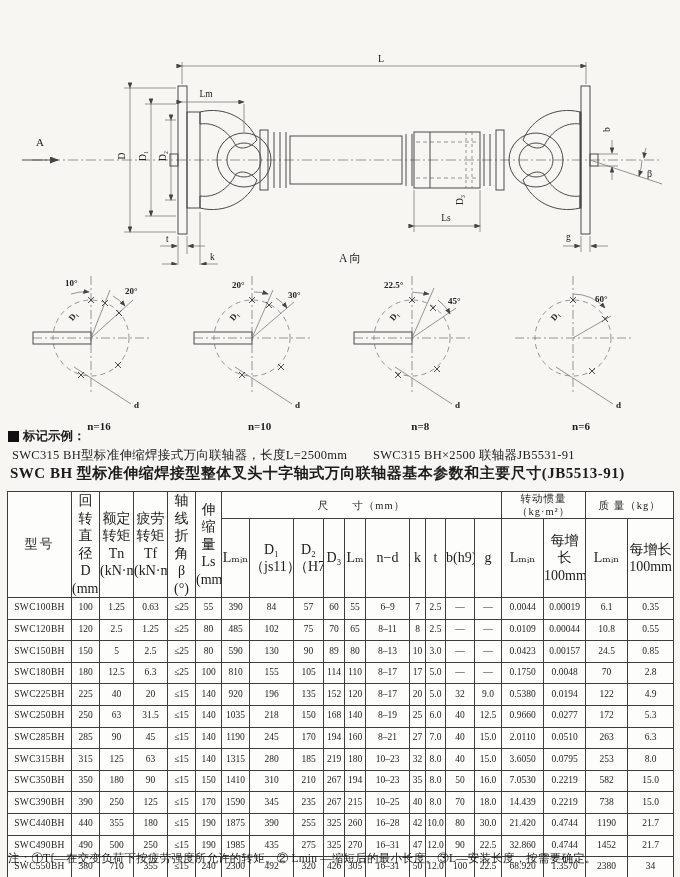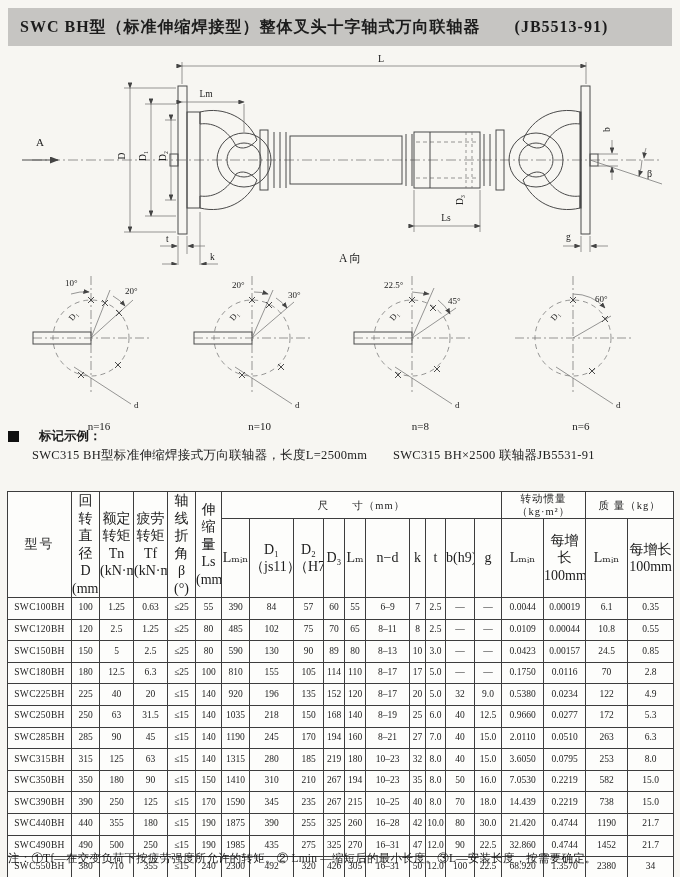--- a/index.html
+++ b/index.html
@@ -3,48 +3,47 @@
 <meta charset="utf-8">
 <style>
   html,body{margin:0;padding:0;}
   body{width:680px;height:877px;position:relative;background:#f7f6f2;
        font-family:"Liberation Serif","DejaVu Serif",serif;color:#1c1c1c;}
   .page{position:absolute;inset:0;overflow:hidden;}
   .title-band{position:absolute;left:8px;right:8px;top:8px;height:38px;background:#c6c5c2;
       display:flex;align-items:center;padding-left:12px;box-sizing:border-box;
       font-weight:bold;font-size:16px;letter-spacing:1px;}
   .drawing{position:absolute;left:10px;top:50px;width:660px;height:215px;}
-  .bolt-row{position:absolute;left:28px;top:272px;width:624px;display:flex;justify-content:space-between;}
+  .bolt-row{position:absolute;left:28px;top:272px;width:624px;display:flex;justify-content:space-between;font-weight:bold;}
   .bolt-fig{width:142px;text-align:center;}
   .bolt-fig .cap{font-size:11px;margin-top:8px;}
   svg{display:block;}
   svg text{font-family:"Liberation Serif","DejaVu Serif",serif;fill:#222;}
   .lines{stroke:#4a4a4a;stroke-width:1;fill:none;}
   .thin{stroke:#6a6a6a;stroke-width:0.7;fill:none;}
-  .example{position:absolute;left:8px;top:428px;font-size:12.5px;font-weight:bold;display:flex;align-items:center;gap:20px;}
+  .example{position:absolute;left:8px;top:428px;font-size:12.5px;font-weight:bold;display:flex;align-items:center;gap:4px;}
   .sq{width:11px;height:11px;background:#111;display:inline-block;}
-  .example-line{position:absolute;left:32px;top:447px;font-size:12.5px;letter-spacing:0.3px;}
+  .example-line{position:absolute;left:12px;top:447px;font-size:12.5px;letter-spacing:0.3px;}
   .table-title{position:absolute;left:10px;top:464px;font-size:15px;font-weight:bold;letter-spacing:0.5px;}
   table{position:absolute;left:7px;top:491px;width:666px;border-collapse:collapse;table-layout:fixed;background:#fdfdfb;}
   th,td{border:1px solid #3d3d3d;text-align:center;vertical-align:middle;padding:0;
         font-size:9.5px;line-height:1.25;overflow:hidden;}
   thead th{white-space:pre-line;font-weight:normal;font-size:14px;}
   thead .grp{font-size:10.5px;height:17px;letter-spacing:1px;}
   thead .tall{height:56px;}
   th.model-h{font-size:13px;letter-spacing:2px;}
   tbody td{height:20.6px;}
   tbody td.model{font-size:9.5px;letter-spacing:0.3px;}
   .footnote{position:absolute;left:8px;top:851px;font-size:11.5px;letter-spacing:0.2px;}
 </style>
 </head>
 <body>
 
 <div class="page">
 
-  <div class="title-band">SWC BH型（标准伸缩焊接型）整体叉头十字轴式万向联轴器　　(JB5513-91)</div>
 
   <svg class="drawing" viewBox="0 0 660 215">
     <defs>
       <marker id="ah" orient="auto" markerWidth="9" markerHeight="7" refX="8" refY="3.5">
         <path d="M0,0 L9,3.5 L0,7 z" fill="#444"></path>
       </marker>
     </defs>
 
     <line class="thin" x1="22" y1="110" x2="650" y2="110" stroke-dasharray="10 3 2 3"></line>
 
@@ -275,20 +274,21 @@
       <div class="cap">n=6</div>
     </div>
   </div>
 
   <div class="example">
     <span class="sq"></span>
     <span>标记示例：</span>
   </div>
   <div class="example-line">SWC315 BH型标准伸缩焊接式万向联轴器，长度L=2500mm　　SWC315 BH×2500 联轴器JB5531-91</div>
 
+  <div class="table-title">SWC BH 型标准伸缩焊接型整体叉头十字轴式万向联轴器基本参数和主要尺寸(JB5513-91)</div>
 
   <table>
     <colgroup>
       <col style="width:64px">
         <col style="width:28px">
         <col style="width:34px">
         <col style="width:34px">
       <col style="width:28px">
         <col style="width:26px">
         <col style="width:28px">
@@ -432,21 +432,21 @@
           <td>155</td>
           <td>105</td>
           <td>114</td>
           <td>110</td>
           <td>8–17</td>
           <td>17</td>
           <td>5.0</td>
           <td>—</td>
           <td>—</td>
           <td>0.1750</td>
-          <td>0.0116</td>
+          <td>0.0048</td>
           <td>70</td>
           <td>2.8</td>
         </tr>
         <tr>
           <td class="model">SWC225BH</td>
           <td>225</td>
           <td>40</td>
           <td>20</td>
           <td>≤15</td>
           <td>140</td>
@@ -454,21 +454,21 @@
           <td>196</td>
           <td>135</td>
           <td>152</td>
           <td>120</td>
           <td>8–17</td>
           <td>20</td>
           <td>5.0</td>
           <td>32</td>
           <td>9.0</td>
           <td>0.5380</td>
-          <td>0.0234</td>
+          <td>0.0194</td>
           <td>122</td>
           <td>4.9</td>
         </tr>
         <tr>
           <td class="model">SWC250BH</td>
           <td>250</td>
           <td>63</td>
           <td>31.5</td>
           <td>≤15</td>
           <td>140</td>

